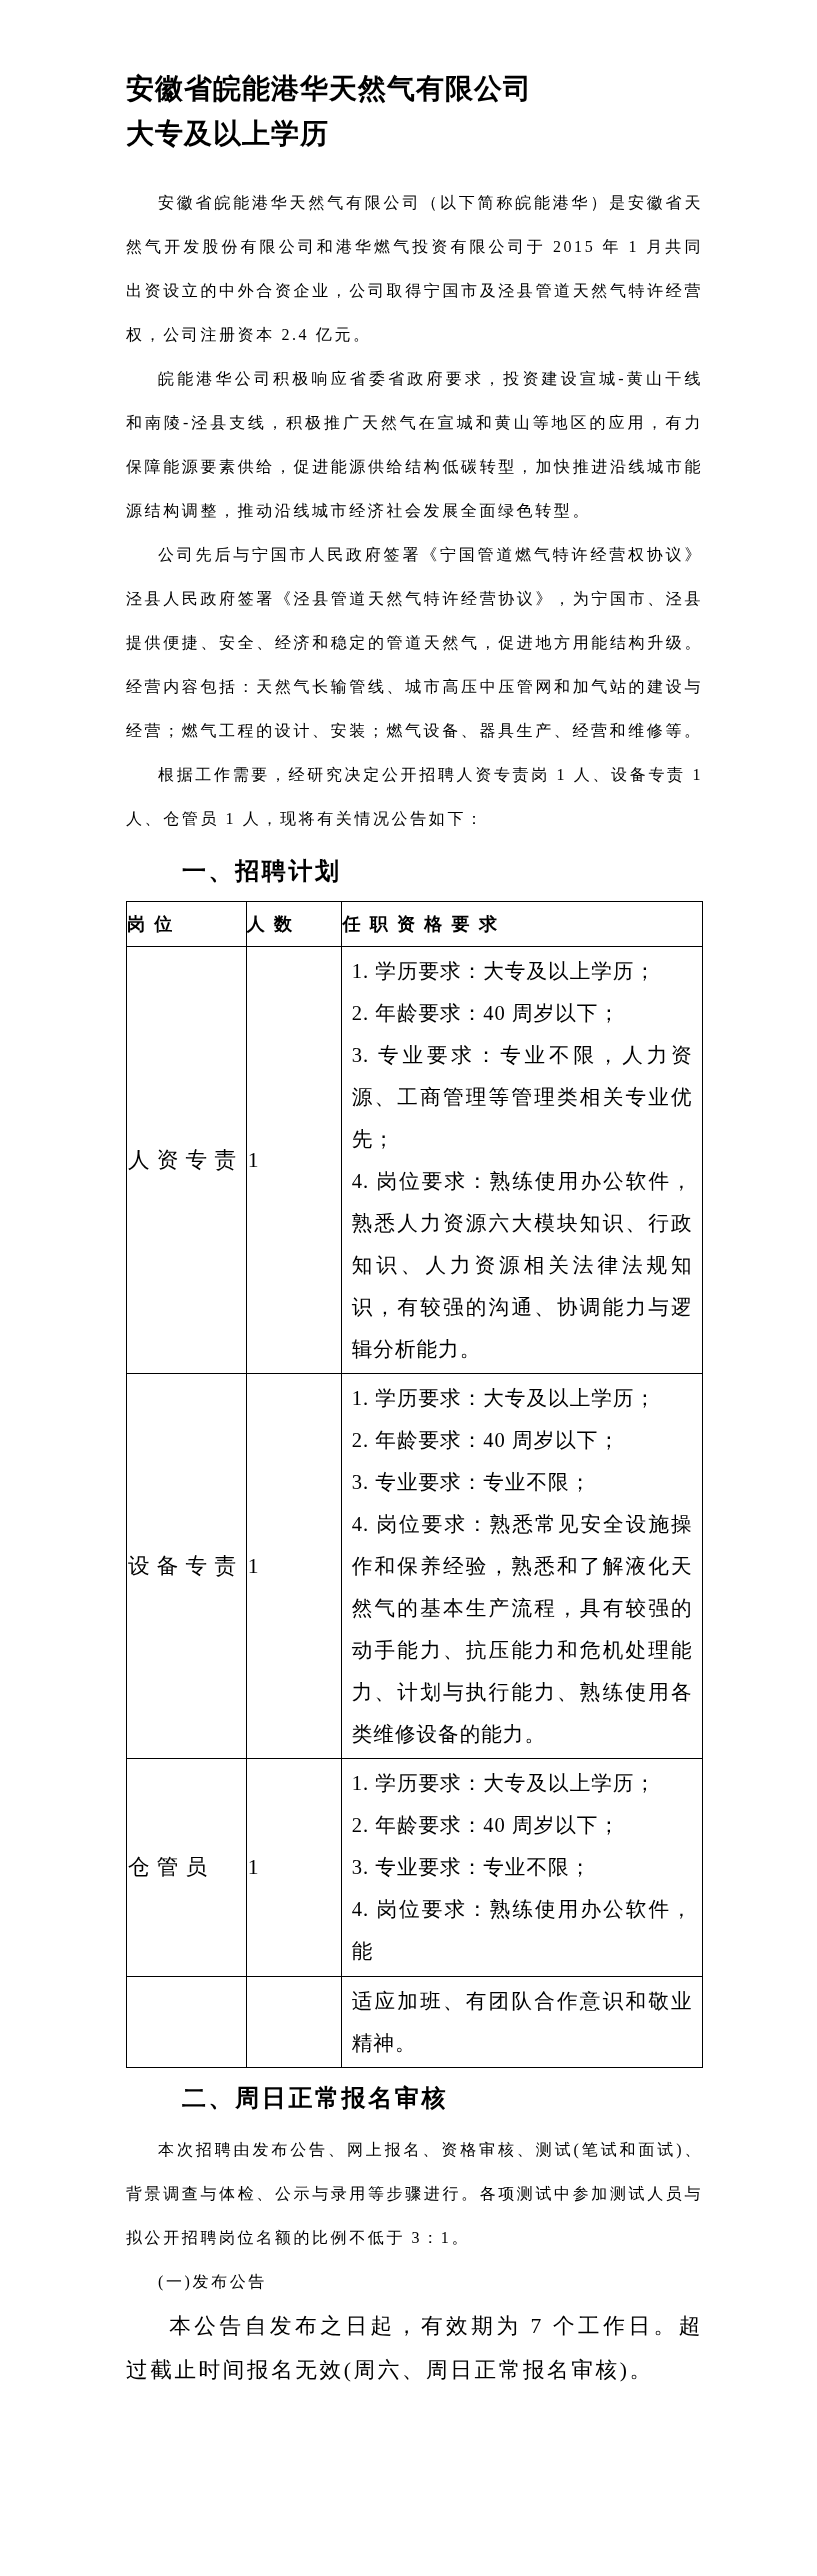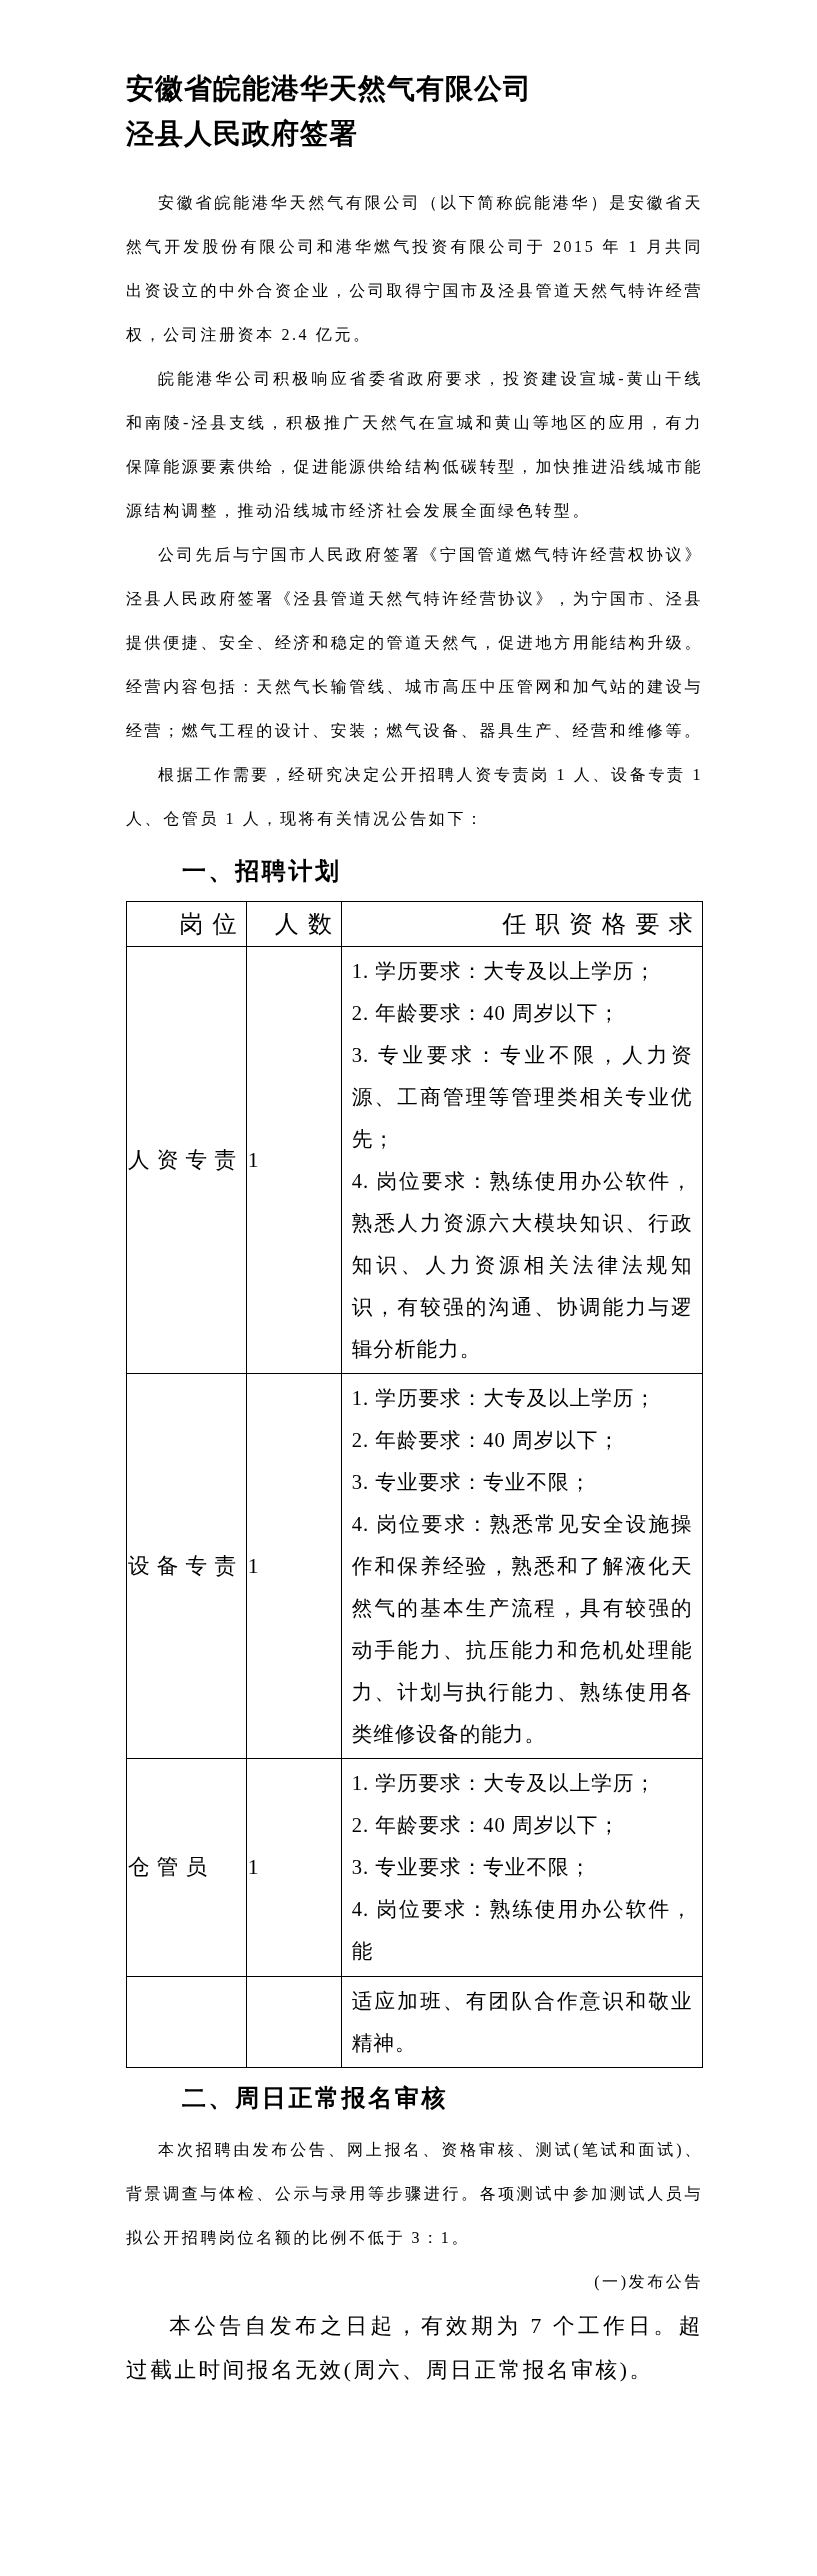--- a/index.html
+++ b/index.html
@@ -33,34 +33,34 @@
   }
   .sec-heading {
     margin:8px;
     font-family:"Liberation Sans","DejaVu Sans",sans-serif;
     font-size:24px;
     font-weight:bold;
     line-height:44px;
     letter-spacing:2.6px;
     text-indent:2em;
   }
-  .subhead { text-align:right; }
+  .subhead { text-align:left; }
   table.plan {
     width:100%;
     border-collapse:collapse;
     table-layout:fixed;
   }
   table.plan th, table.plan td { border:1.5px solid #000; box-sizing:border-box; }
   table.plan th {
-    font-weight:normal;
-    font-size:24px;
+    font-weight:bold;
+    font-size:18px;
     line-height:41px;
     padding:1.5px 0;
     letter-spacing:9.3px;
-    text-align:right;
+    text-align:left;
   }
   td.pos-cell, td.cnt-cell {
     text-align:left;
     vertical-align:middle;
     font-size:21.6px;
     letter-spacing:7.2px;
     line-height:42px;
   }
   td.req-cell { vertical-align:top; padding:3.1px 9.3px; }
   .req-item, .list-para {
@@ -76,21 +76,21 @@
     text-indent:2em;
   }
 </style>
 </head>
 <body>
 
 <div class="page">
 
   <h1 class="doc-title">
     <div>安徽省皖能港华天然气有限公司</div>
-    <div>泾县人民政府签署</div>
+    <div>大专及以上学历</div>
   </h1>
 
   <div class="body-col">
 
     <p class="para">安徽省皖能港华天然气有限公司（以下简称皖能港华）是安徽省天然气开发股份有限公司和港华燃气投资有限公司于 2015 年 1 月共同出资设立的中外合资企业，公司取得宁国市及泾县管道天然气特许经营权，公司注册资本 2.4 亿元。</p>
     <p class="para">皖能港华公司积极响应省委省政府要求，投资建设宣城-黄山干线和南陵-泾县支线，积极推广天然气在宣城和黄山等地区的应用，有力保障能源要素供给，促进能源供给结构低碳转型，加快推进沿线城市能源结构调整，推动沿线城市经济社会发展全面绿色转型。</p>
     <p class="para">公司先后与宁国市人民政府签署《宁国管道燃气特许经营权协议》泾县人民政府签署《泾县管道天然气特许经营协议》，为宁国市、泾县提供便捷、安全、经济和稳定的管道天然气，促进地方用能结构升级。经营内容包括：天然气长输管线、城市高压中压管网和加气站的建设与经营；燃气工程的设计、安装；燃气设备、器具生产、经营和维修等。</p>
     <p class="para">根据工作需要，经研究决定公开招聘人资专责岗 1 人、设备专责 1 人、仓管员 1 人，现将有关情况公告如下：</p>
 
     <h2 class="sec-heading">一、招聘计划</h2>

